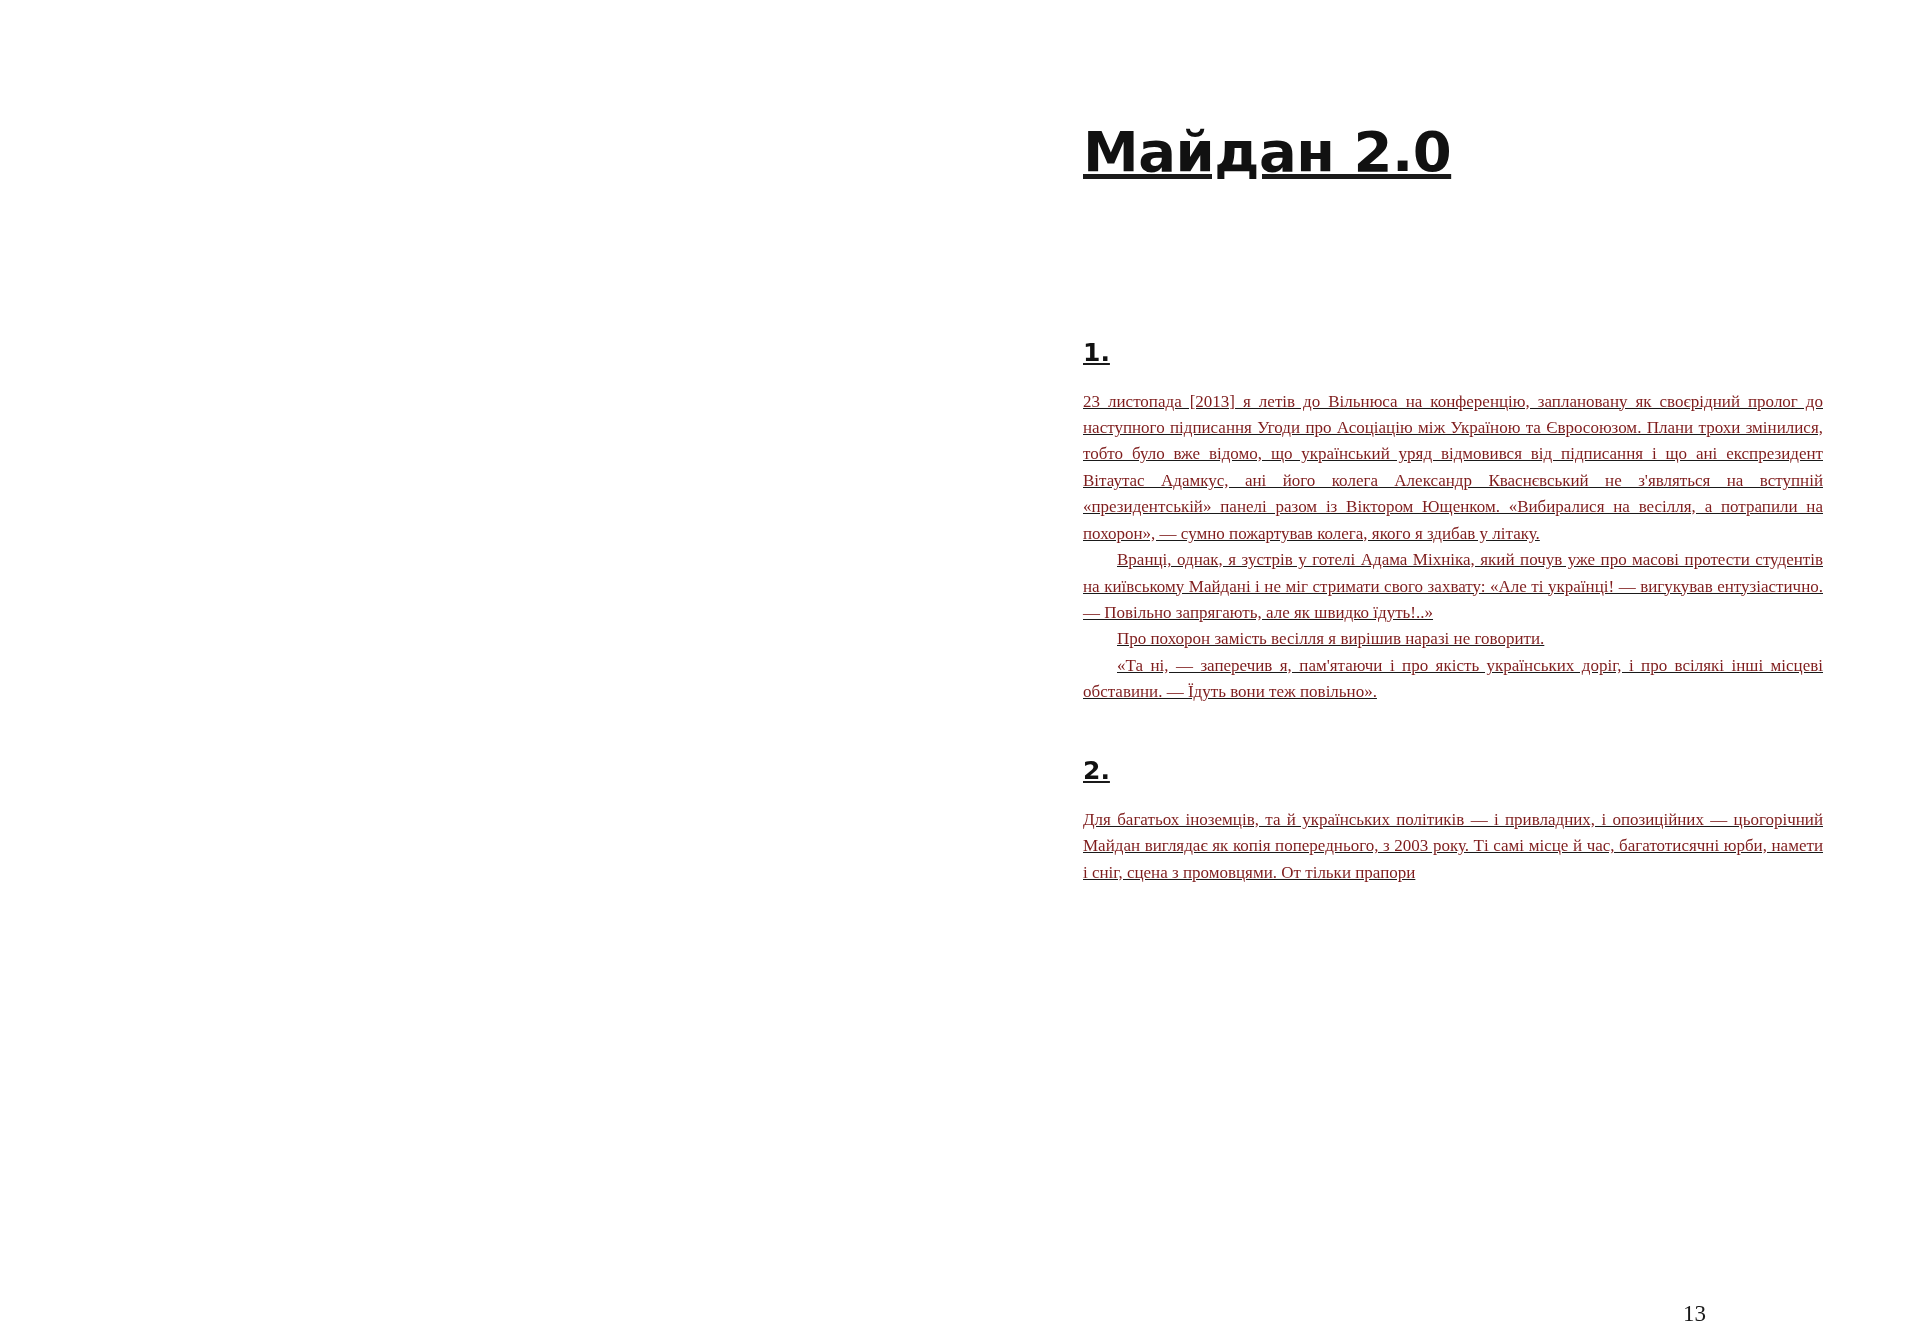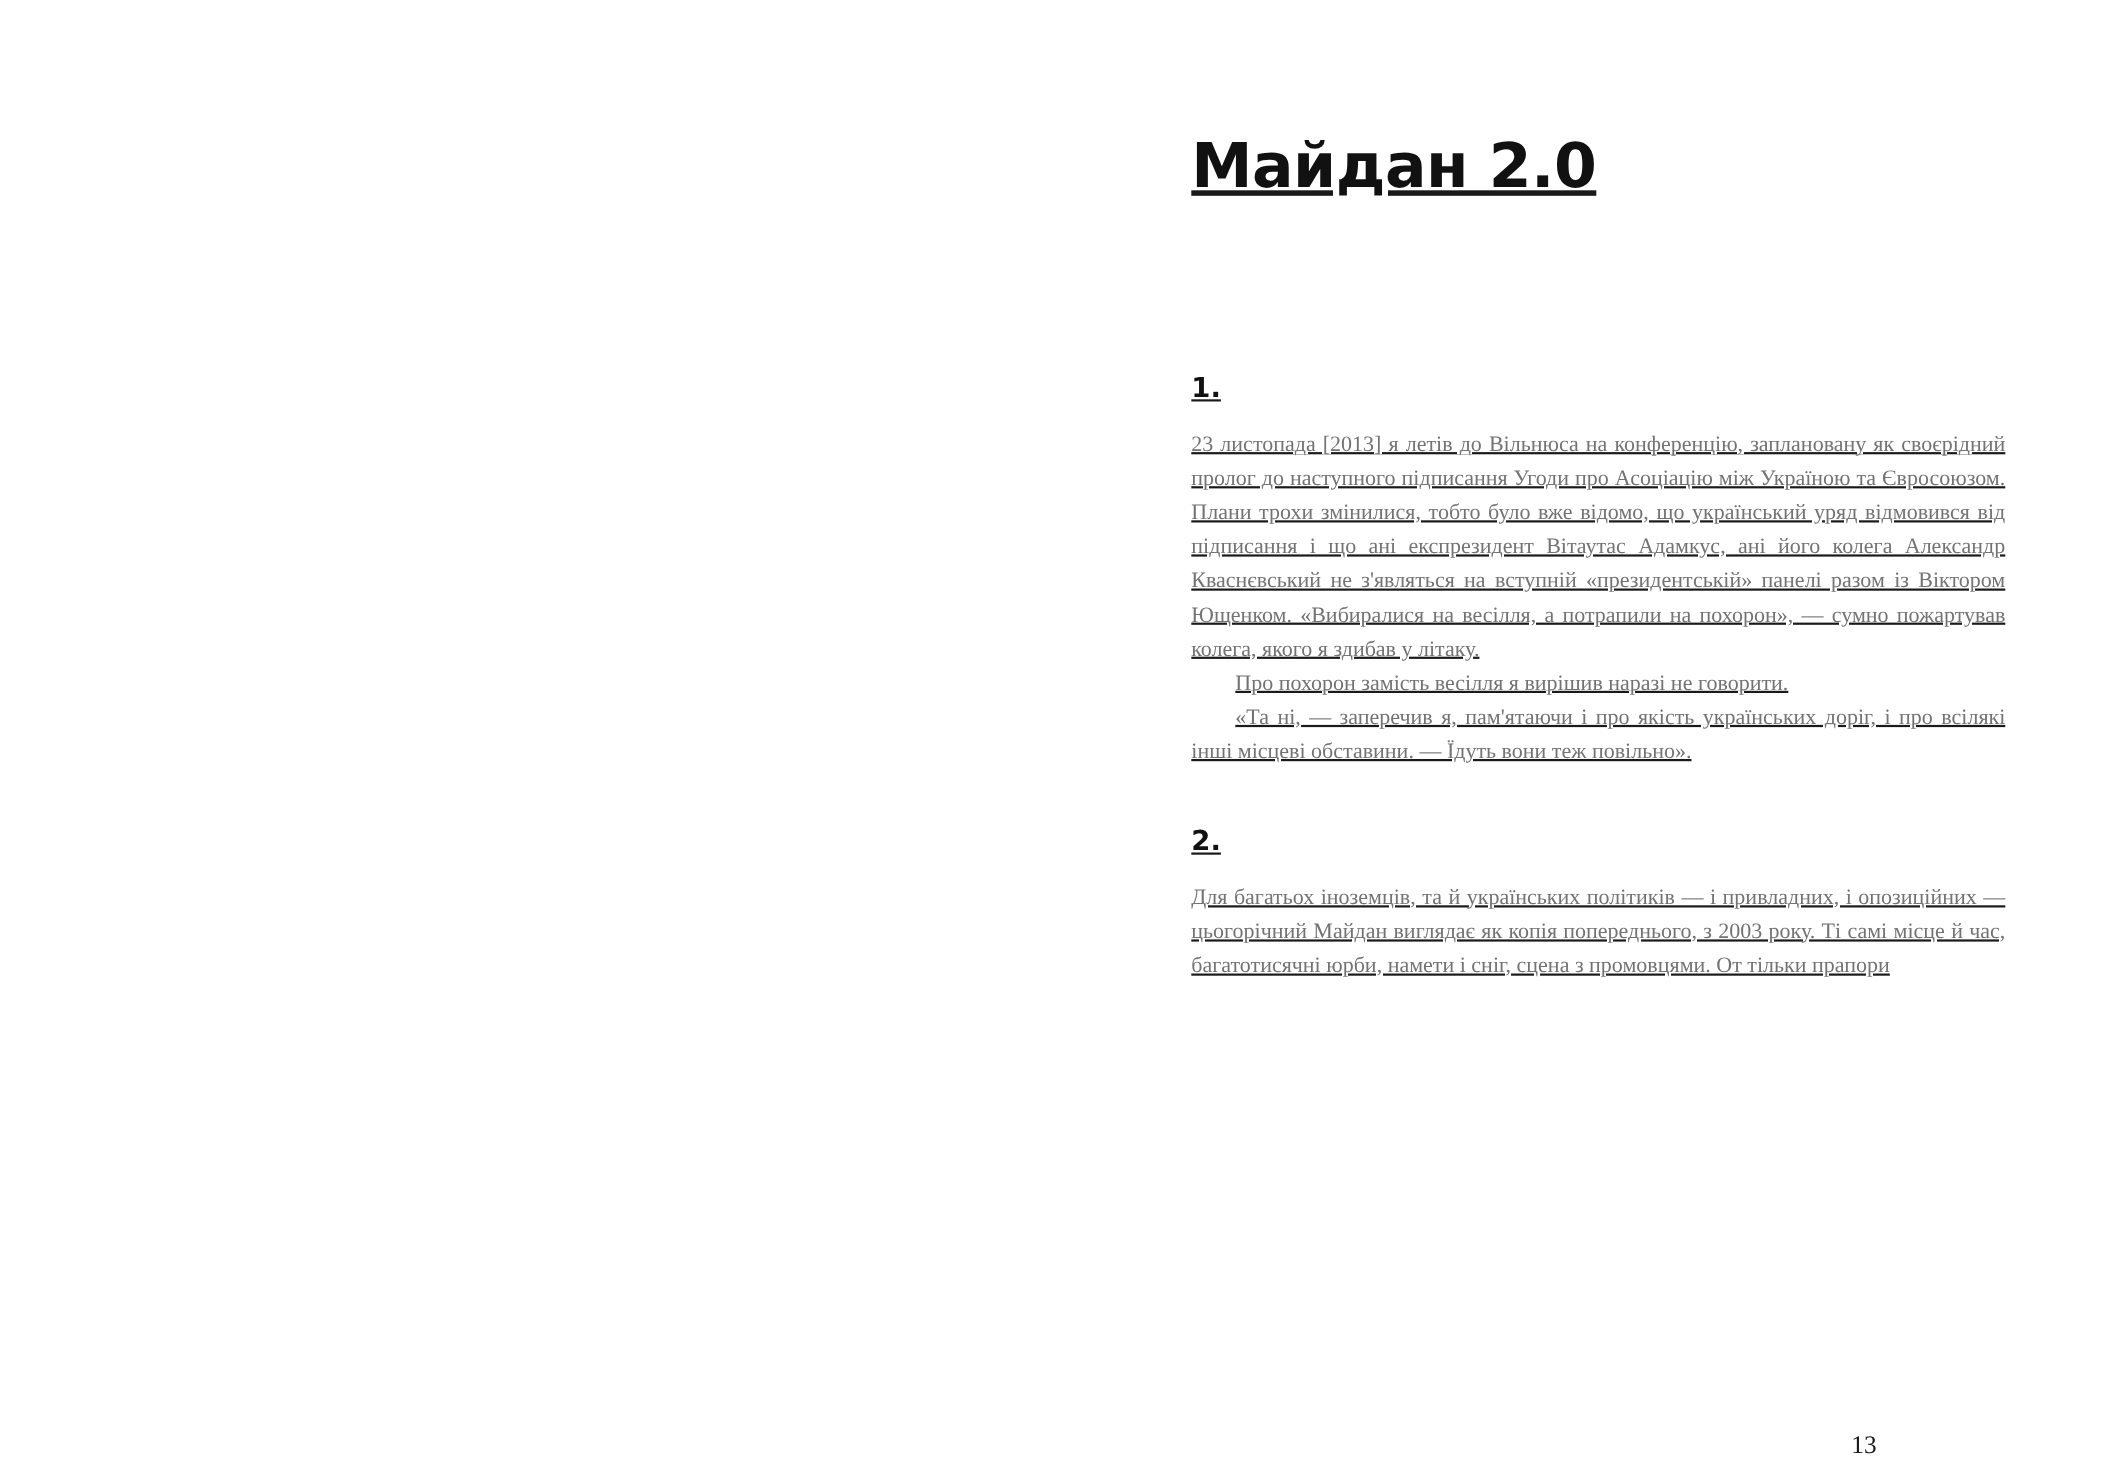--- a/index.html
+++ b/index.html
@@ -43,24 +43,24 @@
     font-family: "DejaVu Sans", sans-serif;
     font-weight: bold;
     font-size: 25px;
     color: #111111;
     margin: 0;
   }
   .sec1-number { padding-top: 155px; }
   .sec2-number { padding-top: 50px; }
   .body-text {
     font-family: "Liberation Serif", serif;
-    font-size: 20px;
+    font-size: 17px;
     line-height: 1.555;
     text-align: justify;
-    color: #737373;
+    color: #7f1d1d;
     margin: 0;
     hyphens: manual;
   }
   .body-text.first { margin-top: 22px; }
   .body-text.indent { text-indent: 2.0em; }
   .folio {
     position: absolute;
     left: 1683px;
     top: 1301px;
     font-family: "Liberation Serif", serif;
@@ -84,20 +84,21 @@
   <div class="left-page"></div>
 
   <div class="column">
 
     <h1 class="chapter-title">Майдан 2.0</h1>
 
     <p class="section-number sec1-number">1.</p>
 
     <p class="body-text first">23 листопада [2013] я летів до Вільнюса на конференцію, заплановану як своєрідний пролог до наступного підписання Угоди про Асоціацію між Україною та Євросоюзом. Плани трохи змінилися, тобто було вже відомо, що український уряд відмовився від підписання і що ані експрезидент Вітаутас Адамкус, ані його колега Александр Кваснєвський не з'являться на вступній «президентській» панелі разом із Віктором Ющенком. «Вибиралися на весілля, а потрапили на похорон», — сумно пожартував колега, якого я здибав у літаку.</p>
 
+    <p class="body-text indent">Вранці, однак, я зустрів у готелі Адама Міхніка, який почув уже про масові протести студентів на київському Майдані і не міг стримати свого захвату: «Але ті українці! — вигукував ентузіастично. — Повільно запрягають, але як швидко їдуть!..»</p>
 
     <p class="body-text indent">Про похорон замість весілля я вирішив наразі не говорити.</p>
 
     <p class="body-text indent">«Та ні, — заперечив я, пам'ятаючи і про якість українських доріг, і про всілякі інші місцеві обставини. — Їдуть вони теж повільно».</p>
 
     <p class="section-number sec2-number">2.</p>
 
     <p class="body-text first">Для багатьох іноземців, та й українських політиків — і привладних, і опозиційних — цьогорічний Майдан виглядає як копія попереднього, з 2003 року. Ті самі місце й час, багатотисячні юрби, намети і сніг, сцена з промовцями. От тільки прапори</p>
 
   </div>

